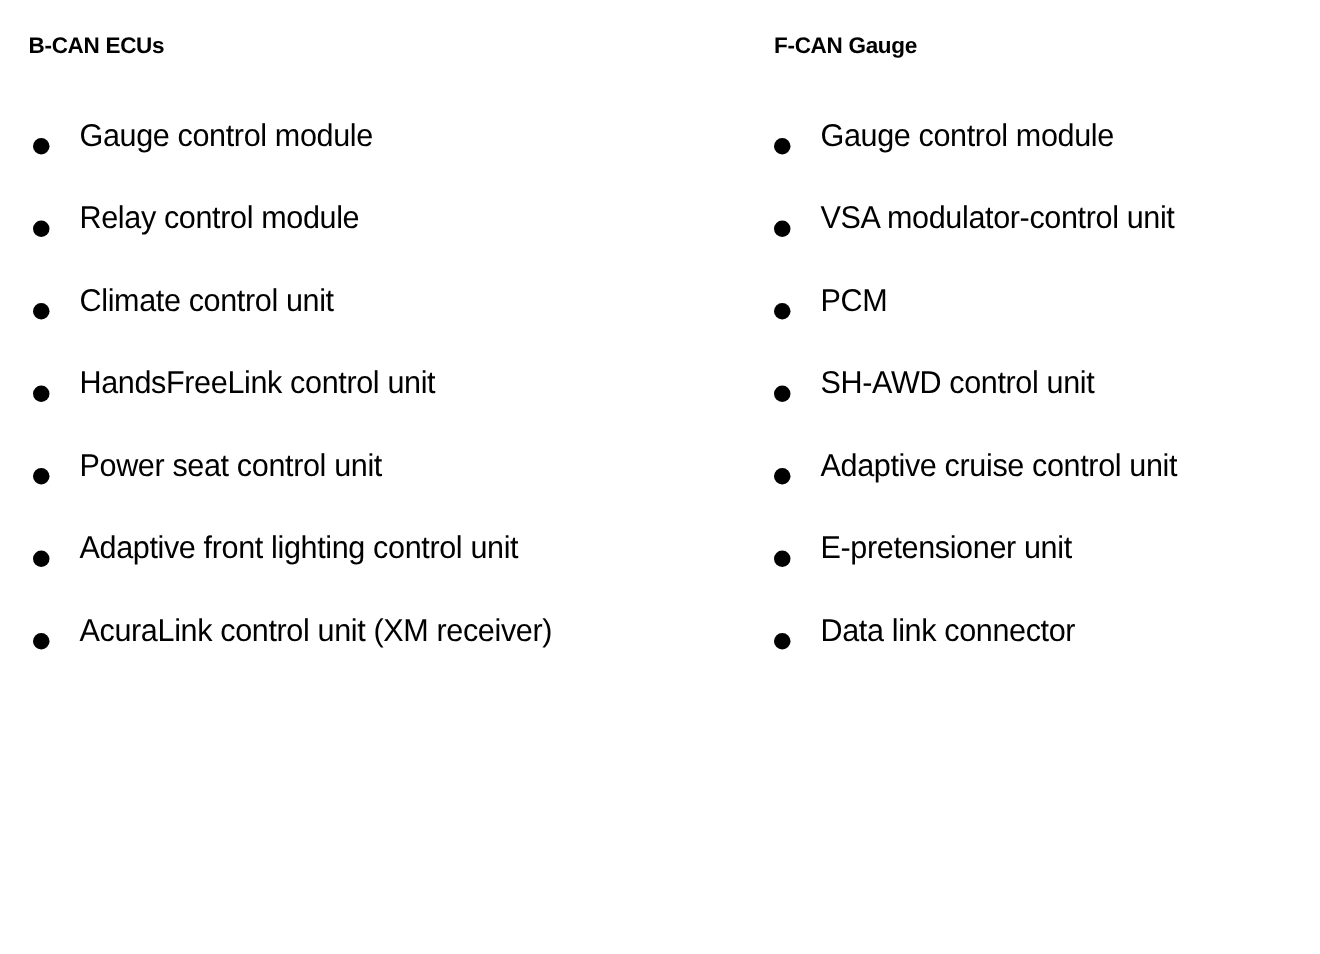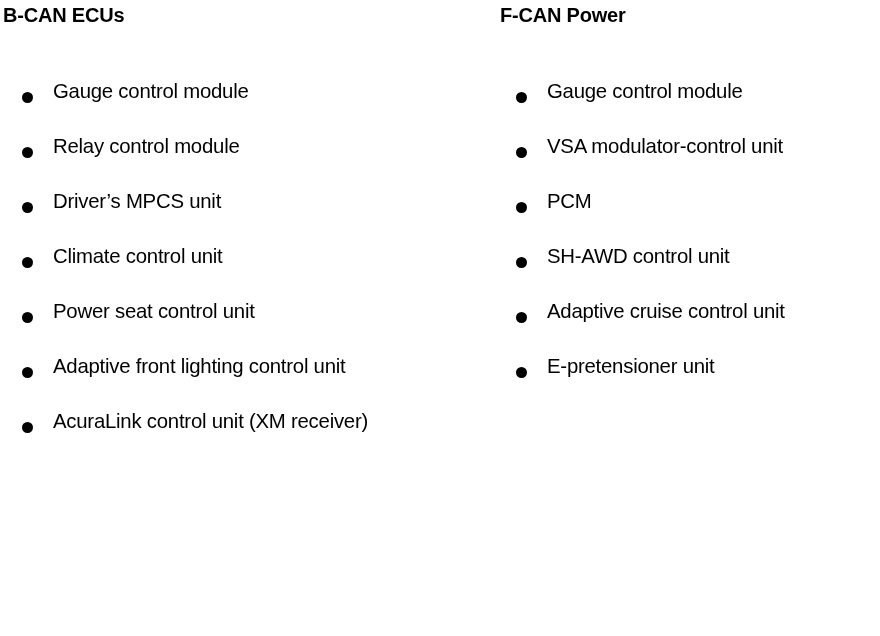--- a/index.html
+++ b/index.html
@@ -22,25 +22,25 @@
     height: 636px;
   }
   .column {
     position: absolute;
     top: 0;
   }
   .column-left  { left: 3px;   width: 490px; }
   .column-right { left: 500px; width: 380px; }
 
   .column-title {
-    font-size: 20px;
+    font-size: 15px;
     font-weight: bold;
     line-height: 26px;
     letter-spacing: -0.2px;
-    margin: 0;
+    margin: 16px;
     padding: 2px 0 0 0;
     white-space: nowrap;
   }
 
   .ecu-list {
     list-style: none;
     margin: 0;
     padding: 0;
     position: absolute;
     top: 48px;
@@ -84,43 +84,43 @@
       <li class="ecu-item">
         <span class="bullet-icon"></span>
         <span class="ecu-label">Gauge control module</span>
       </li>
       <li class="ecu-item">
         <span class="bullet-icon"></span>
         <span class="ecu-label">Relay control module</span>
       </li>
       <li class="ecu-item">
         <span class="bullet-icon"></span>
-        <span class="ecu-label">Driver’s MPCS unit</span>
+        <span class="ecu-label">Climate control unit</span>
       </li>
       <li class="ecu-item">
         <span class="bullet-icon"></span>
-        <span class="ecu-label">Climate control unit</span>
+        <span class="ecu-label">HandsFreeLink control unit</span>
       </li>
       <li class="ecu-item">
         <span class="bullet-icon"></span>
         <span class="ecu-label">Power seat control unit</span>
       </li>
       <li class="ecu-item">
         <span class="bullet-icon"></span>
         <span class="ecu-label">Adaptive front lighting control unit</span>
       </li>
       <li class="ecu-item">
         <span class="bullet-icon"></span>
         <span class="ecu-label">AcuraLink control unit (XM receiver)</span>
       </li>
     </ul>
   </div>
 
   <div class="column column-right">
-    <h2 class="column-title">F-CAN Power</h2>
+    <h2 class="column-title">F-CAN Gauge</h2>
     <ul class="ecu-list">
       <li class="ecu-item">
         <span class="bullet-icon"></span>
         <span class="ecu-label">Gauge control module</span>
       </li>
       <li class="ecu-item">
         <span class="bullet-icon"></span>
         <span class="ecu-label">VSA modulator-control unit</span>
       </li>
       <li class="ecu-item">
@@ -132,16 +132,20 @@
         <span class="ecu-label">SH-AWD control unit</span>
       </li>
       <li class="ecu-item">
         <span class="bullet-icon"></span>
         <span class="ecu-label">Adaptive cruise control unit</span>
       </li>
       <li class="ecu-item">
         <span class="bullet-icon"></span>
         <span class="ecu-label">E-pretensioner unit</span>
       </li>
+      <li class="ecu-item">
+        <span class="bullet-icon"></span>
+        <span class="ecu-label">Data link connector</span>
+      </li>
     </ul>
   </div>
 
 </div>
 
 </body></html>

